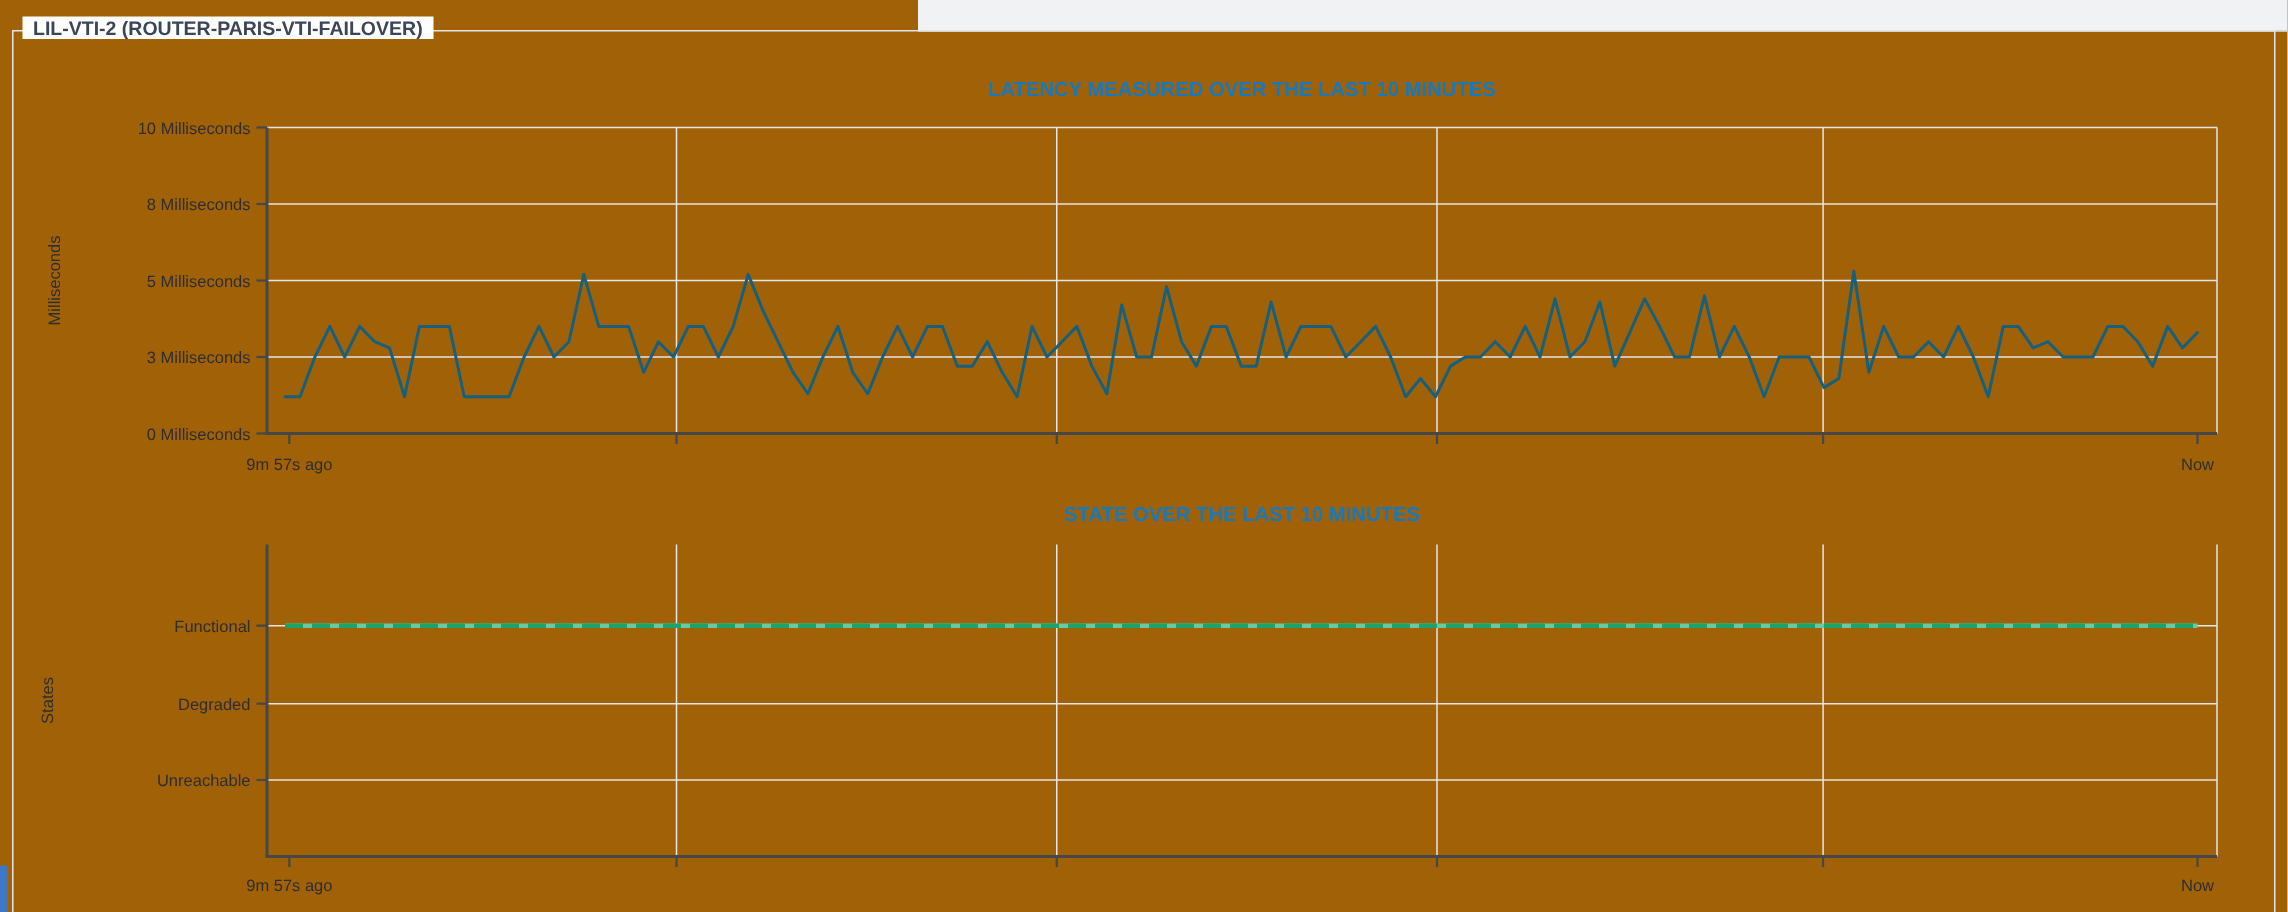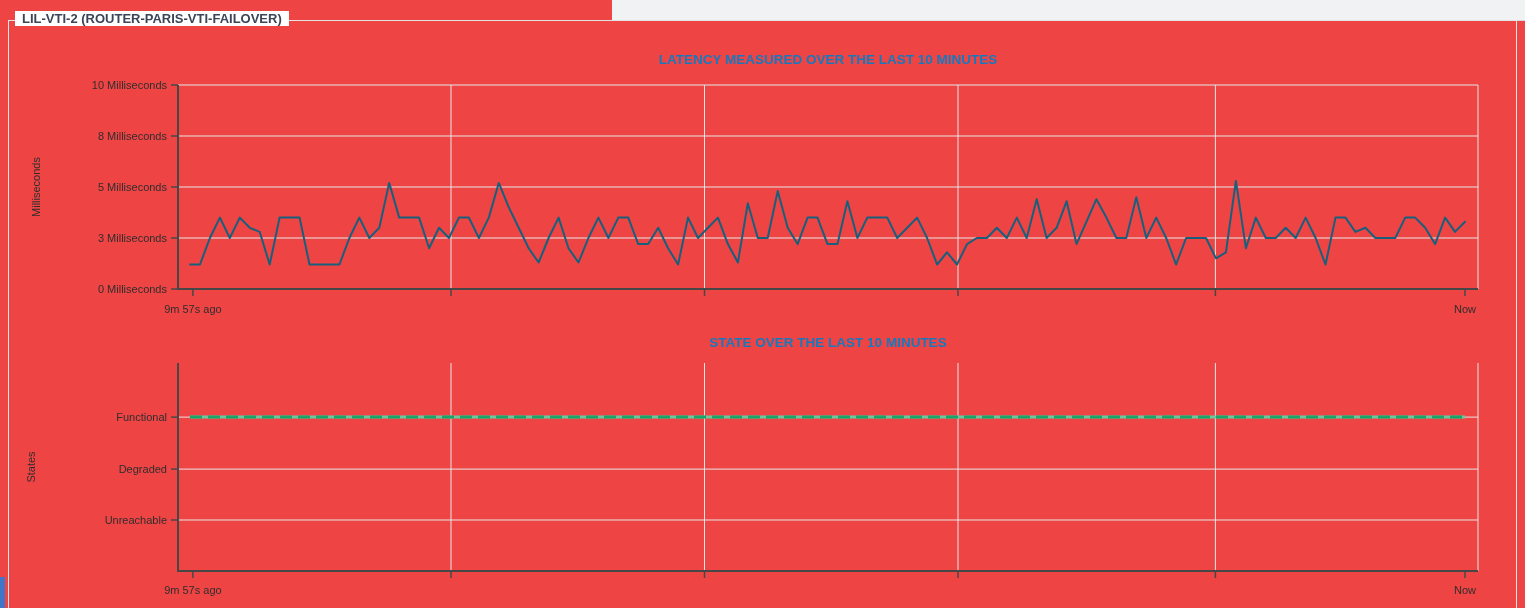--- a/index.html
+++ b/index.html
@@ -1,16 +1,16 @@
 <!DOCTYPE html>
 <html><head>
 <meta charset="utf-8">
 <style>
   html,body{margin:0;padding:0;background:#fff;}
-  .page{position:relative;width:1525px;height:608px;background:#ef4444;overflow:hidden;
+  .page{position:relative;width:1525px;height:608px;background:#a16207;overflow:hidden;
         font-family:"Liberation Sans",sans-serif;}
   .topband{position:absolute;left:612px;right:0;top:0;height:20px;background:#f1f2f4;
            border-bottom:1px solid #d7d9dc;}
   .panel-border-top{position:absolute;left:8px;width:1508px;top:20px;height:0;
            border-top:1px solid #e3e4e6;}
   .panel-border-left{position:absolute;left:8px;top:20px;bottom:0;width:0;
            border-left:1px solid #e3e4e6;}
   .panel-border-right{position:absolute;left:1516px;top:20px;bottom:0;width:0;
            border-left:1px solid #e3e4e6;}
   .legend{position:absolute;left:15px;top:11px;background:#ffffff;padding:0 7px;

